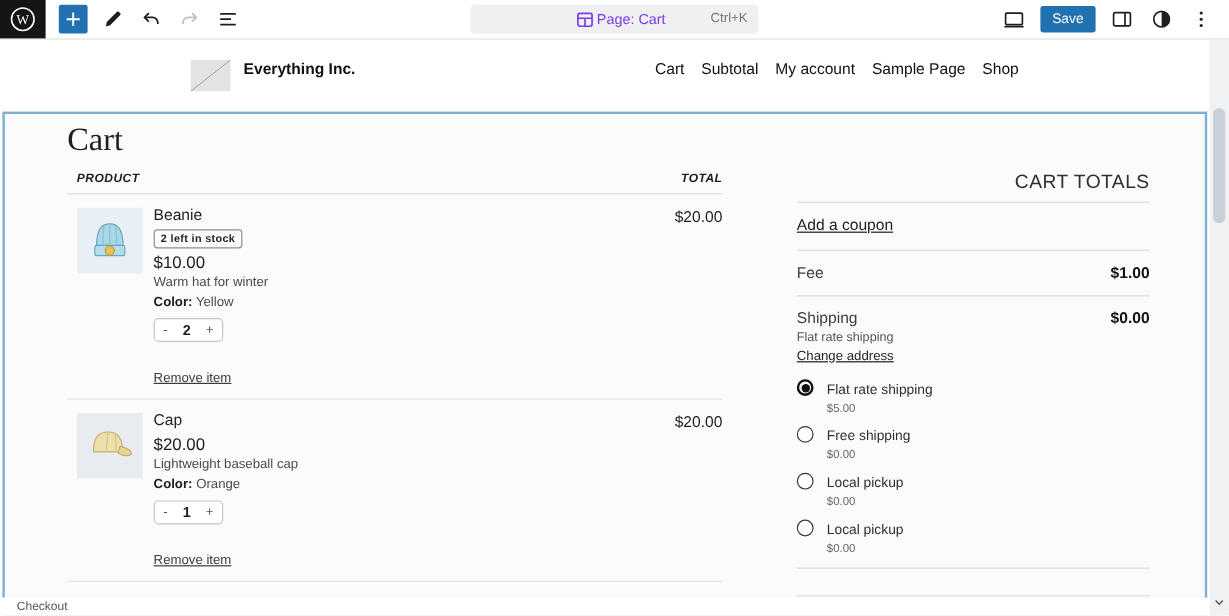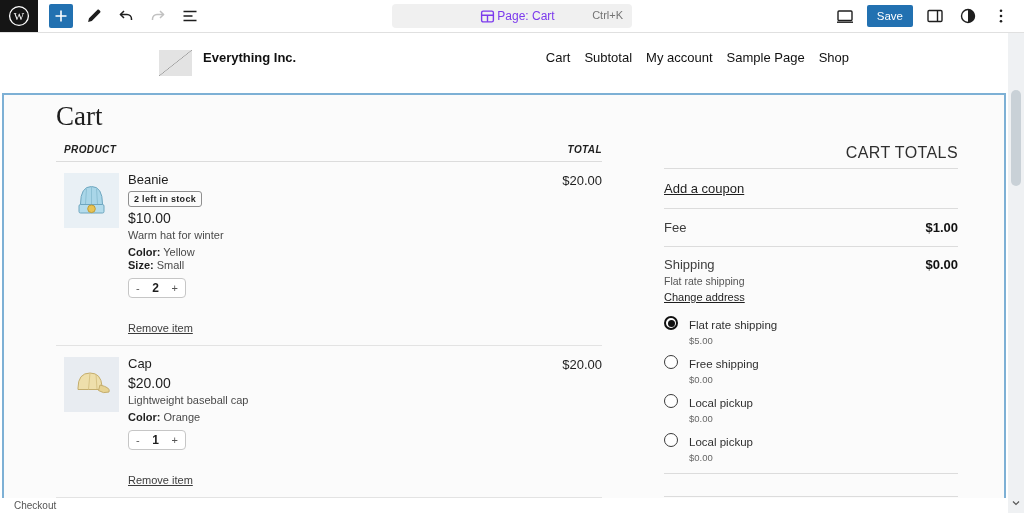--- a/index.html
+++ b/index.html
@@ -196,21 +196,20 @@
                 <circle cx="27.5" cy="35.8" r="3.8" fill="#e8c353" stroke="#bf9c36"></circle>
               </svg>
             </div>
             <div class="item-info">
               <a class="item-name">Beanie</a><br>
               <span class="stock-badge">2 left in stock</span>
               <div class="item-price">$10.00</div>
               <div class="item-desc">Warm hat for winter</div>
               <div class="item-attrs">
                 <div class="attr"><span class="attr-label">Color:</span> <span>Yellow</span></div>
-                <div class="attr"><span class="attr-label">Size:</span> <span>Small</span></div>
               </div>
               <div class="stepper">
                 <span class="sym">-</span>
                 <span class="qty">2</span>
                 <span class="sym">+</span>
               </div><br>
               <a class="remove-link">Remove item</a>
             </div>
             <div class="item-total">$20.00</div>
           </div>

